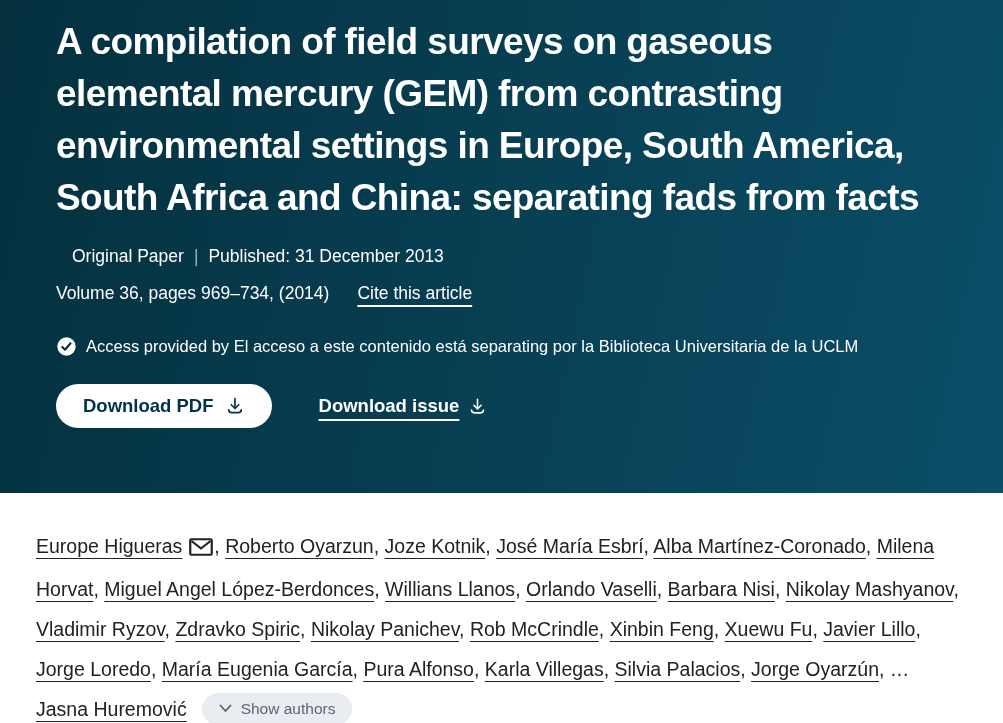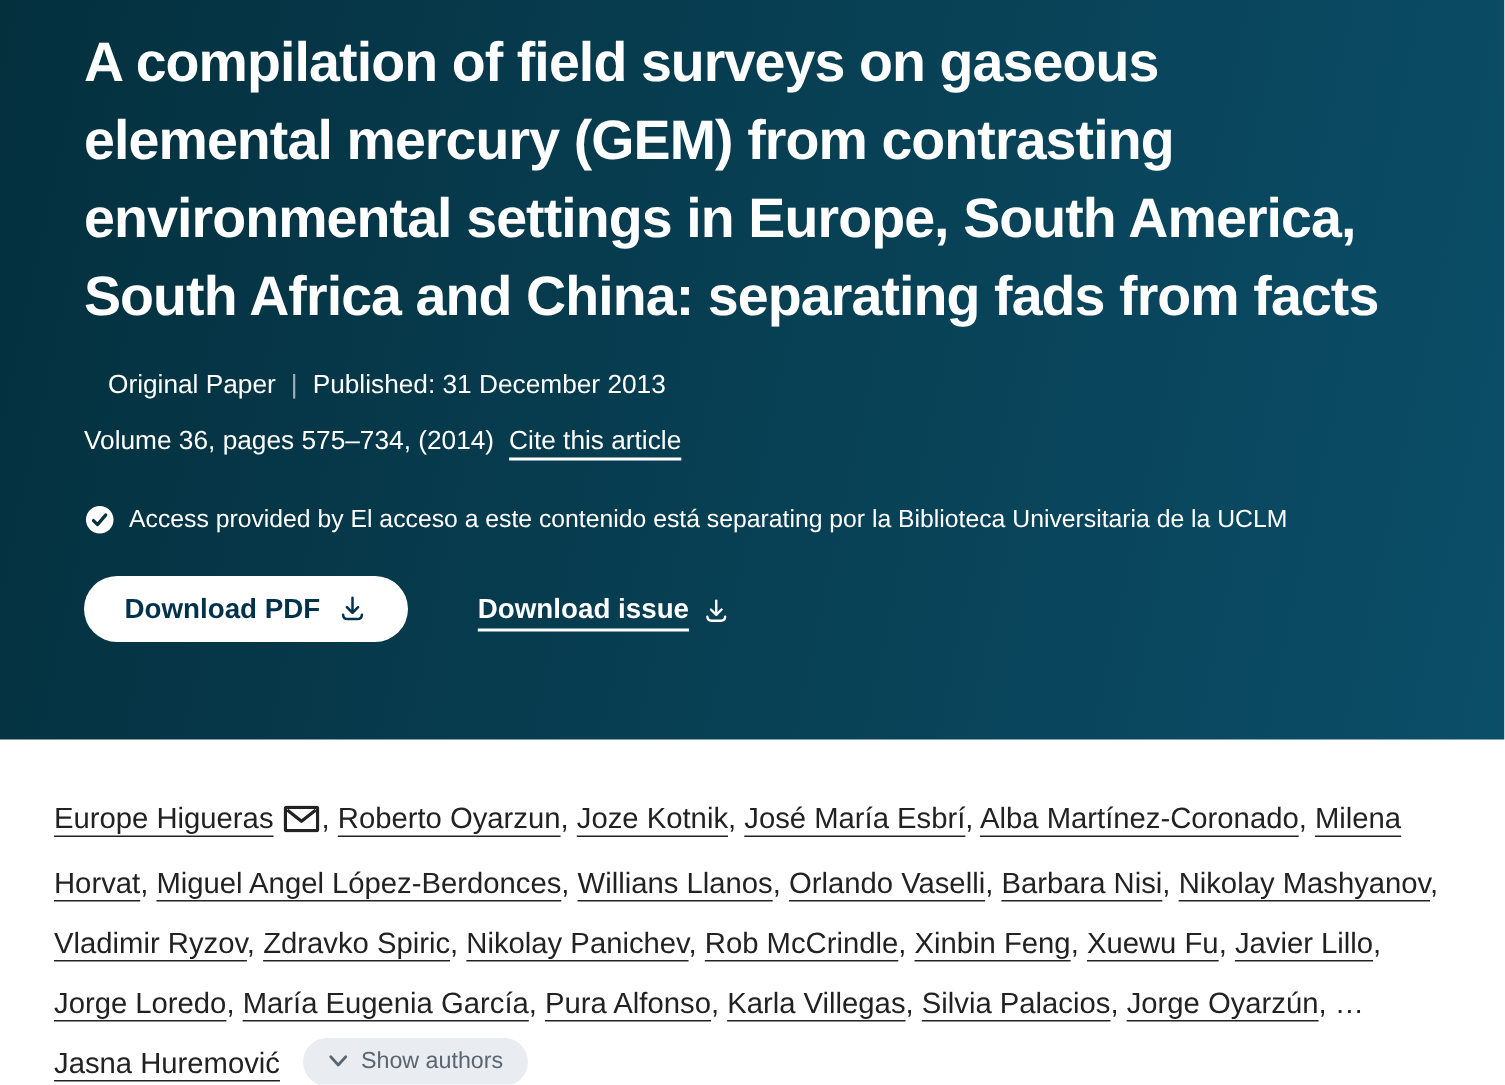--- a/index.html
+++ b/index.html
@@ -21,21 +21,21 @@
     max-width: 932px;
     font-size: 37px;
     line-height: 52px;
     font-weight: 700;
     letter-spacing: -0.6px;
   }
   .meta-line { margin: 0 16px 16px; font-size: 17.5px; }
   .meta-sep { opacity: 0.6; margin: 0 10px; }
   .meta-line2 { margin: 0; font-size: 17.5px; }
   .cite-link {
-    color: inherit; margin-left: 10px;
+    color: inherit; margin-left: 28px;
     text-decoration: underline;
     text-underline-offset: 6px;
     text-decoration-thickness: 1.5px;
     cursor: pointer;
   }
   .access-line {
     margin: 32px 0 0;
     font-size: 16.5px;
     display: flex; align-items: center; gap: 9px;
     max-width: 960px;
@@ -49,21 +49,21 @@
     padding: 11px 27px;
     font-family: inherit; font-size: 18.5px; font-weight: 700;
     display: inline-flex; align-items: center; gap: 11px;
     cursor: pointer;
     justify-content: flex-end;
   }
   .btn-pdf svg { stroke: var(--button-text, #01324b); }
   .link-issue {
     color: #ffffff; font-size: 18.5px; font-weight: 700;
     margin-left: 47px;
-    display: inline-flex; align-items: flex-end; gap: 9px;
+    display: inline-flex; align-items: center; gap: 9px;
     cursor: pointer; text-decoration: none;
   }
   .link-issue .label-underline {
     text-decoration: underline;
     text-underline-offset: 7px;
     text-decoration-thickness: 1.5px;
   }
   .link-issue svg { stroke: #ffffff; }
   .authors-section { padding: 33px 36px 0; }
   .authors {
@@ -95,21 +95,21 @@
 <body>
 
 <div class="banner">
   <h1 class="article-title">A compilation of field surveys on gaseous elemental mercury (GEM) from contrasting environmental settings in Europe, South America, South Africa and China: separating fads from facts</h1>
 
   <p class="meta-line">
     <span>Original Paper</span><span class="meta-sep">|</span><span>Published: 31 December 2013</span>
   </p>
 
   <p class="meta-line2">
-    <span>Volume 36, pages 575–734, (2014)</span><a class="cite-link">Cite this article</a>
+    <span>Volume 36, pages 969–734, (2014)</span><a class="cite-link">Cite this article</a>
   </p>
 
   <p class="access-line">
     <span class="check-icon">
       <svg width="21" height="21" viewBox="0 0 24 24">
           <circle cx="12" cy="12" r="10.5" fill="#ffffff"></circle>
           <path d="M7.2 12.6 l3.1 3.1 6.3-7.4" fill="none" stroke="#05303f" stroke-width="2.4" stroke-linecap="round" stroke-linejoin="round"></path>
         </svg>
     </span>
     <span>Access provided by El acceso a este contenido está separating por la Biblioteca Universitaria de la UCLM</span>

